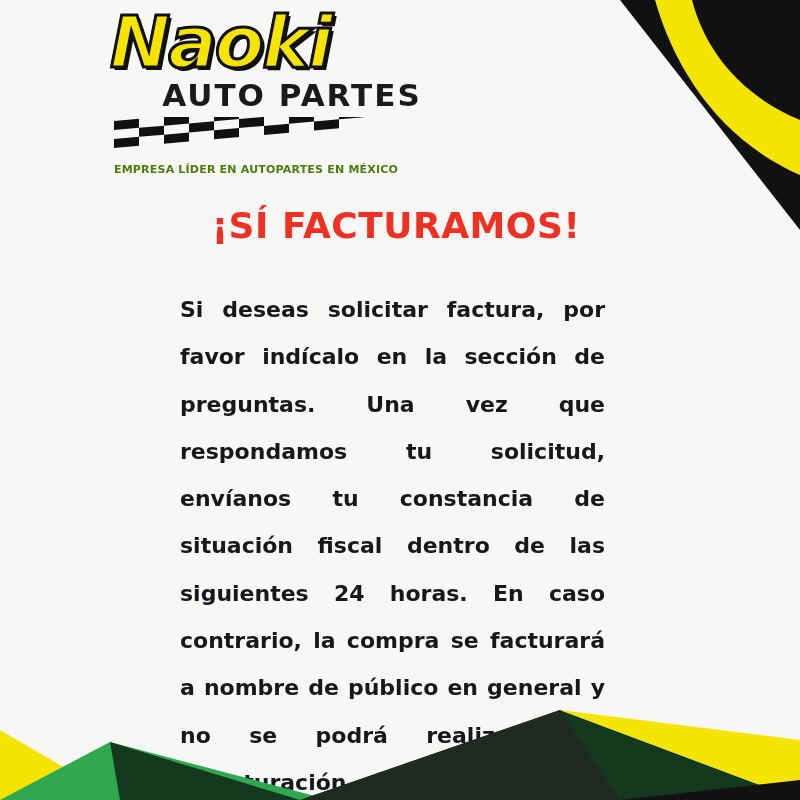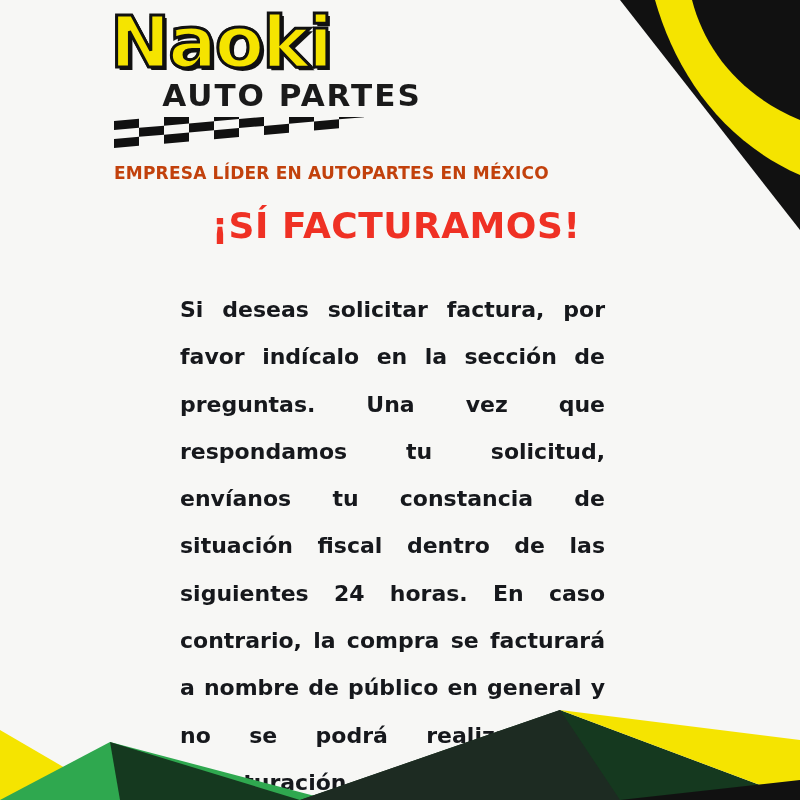--- a/index.html
+++ b/index.html
@@ -44,20 +44,21 @@
   #logo-block {
     position: absolute;
     left: 110px;
     top: 6px;
     width: 360px;
   }
   #logo-wordmark {
     font-family: "DejaVu Sans", sans-serif;
     font-size: 72px;
     font-weight: bold;
+    font-style: italic;
     letter-spacing: -2px;
     line-height: 1;
     color: #f5e400;
     -webkit-text-stroke: 3px #111111;
     text-shadow:
        3px 3px 0 #111111,
       -1px -1px 0 #111111,
        1px -1px 0 #111111,
       -1px  1px 0 #111111;
     margin: 0;
@@ -77,24 +78,24 @@
   #checker-strip {
     margin-top: 6px;
     margin-left: 4px;
     width: 250px;
     height: 34px;
   }
   #tagline {
     margin-top: 8px;
     margin-left: 4px;
     font-family: "DejaVu Sans", sans-serif;
-    font-size: 17px;
+    font-size: 11px;
     font-weight: bold;
     letter-spacing: 0.2px;
-    color: #c2410c;
+    color: #4d7c0f;
     white-space: nowrap;
   }
 
   
   #headline {
     position: absolute;
     left: 0;
     right: 8px;
     top: 205px;
     text-align: center;

